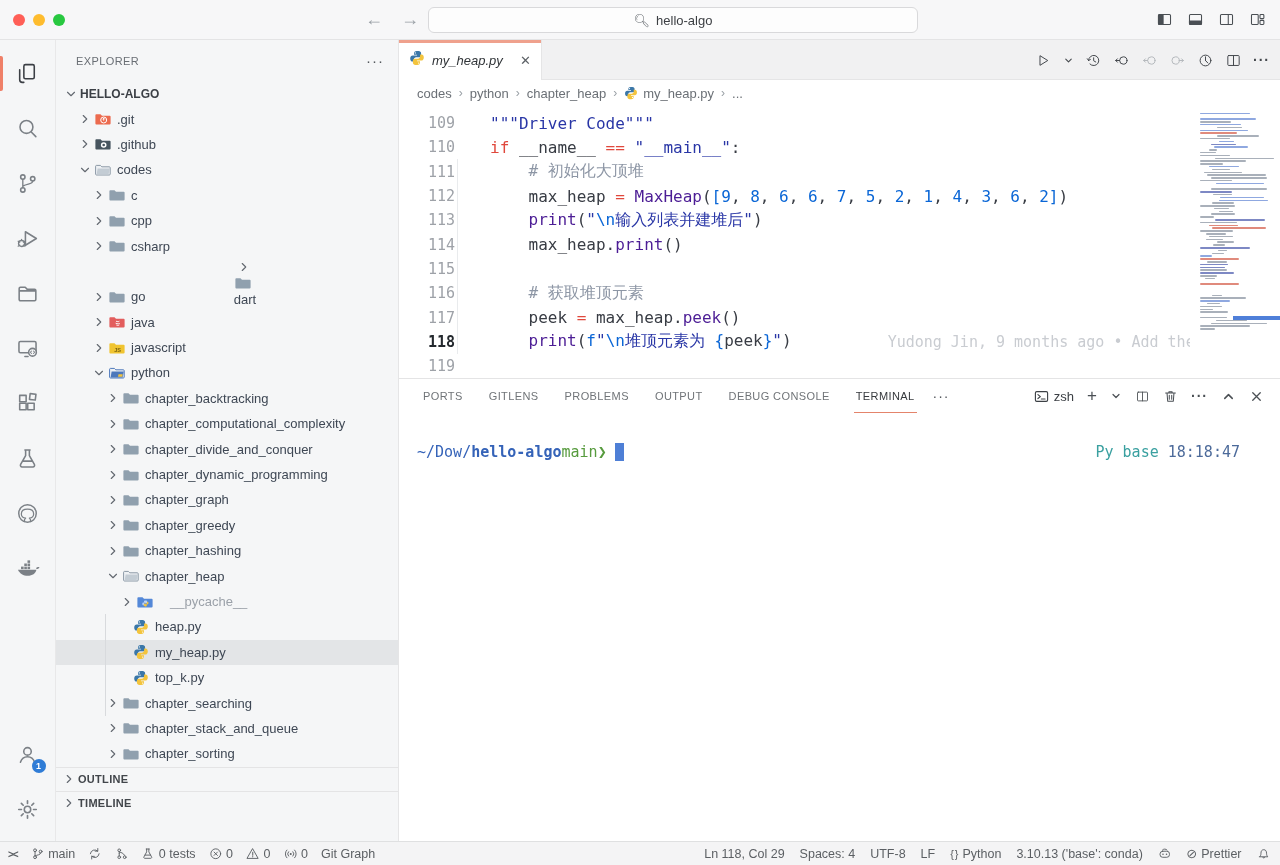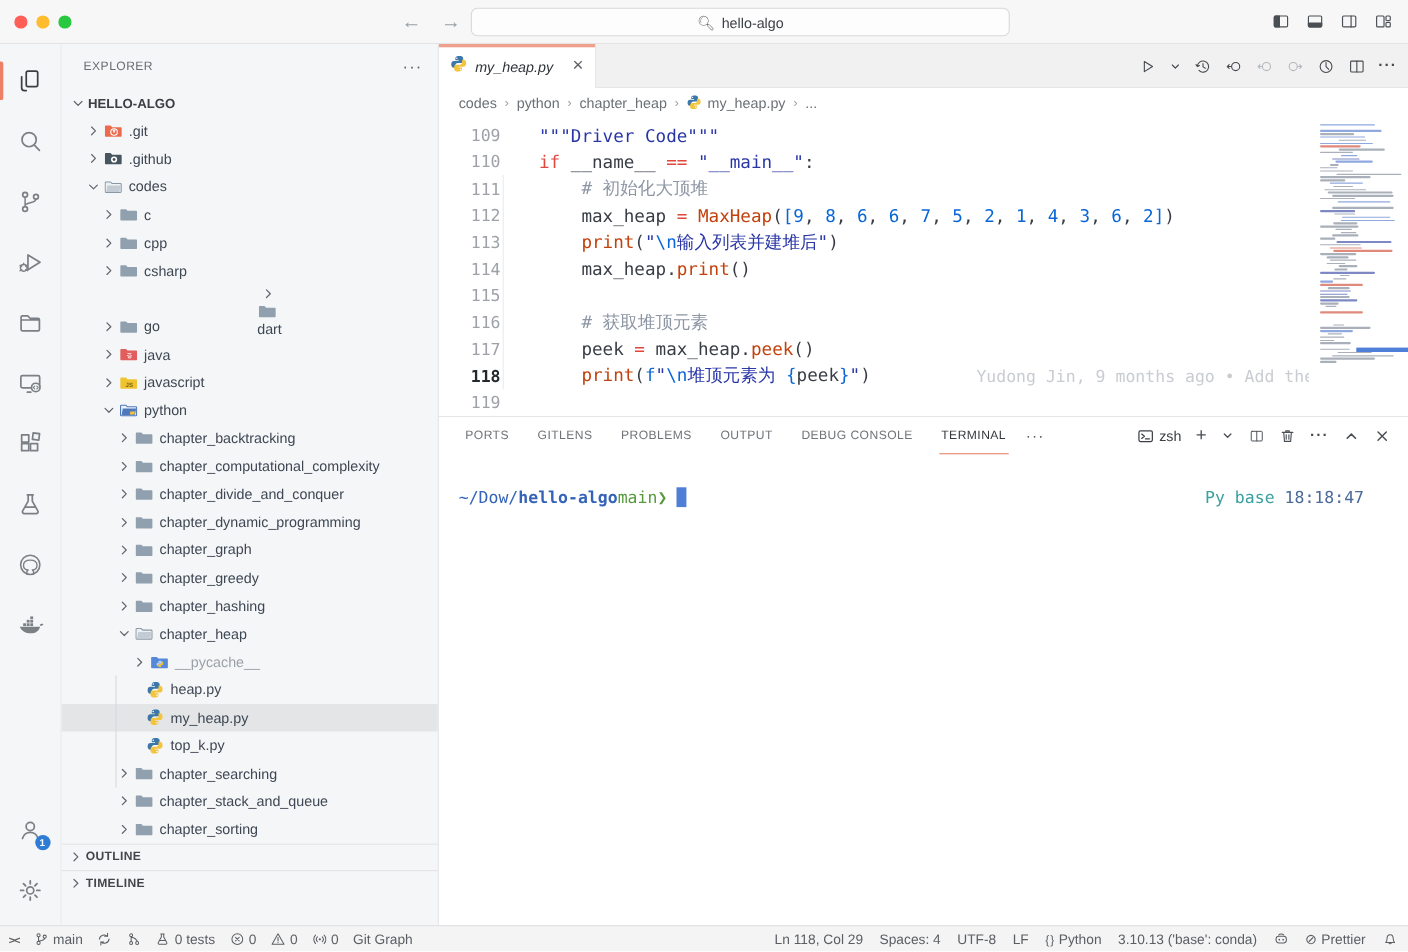--- a/index.html
+++ b/index.html
@@ -35,21 +35,21 @@
   .exp-title { font-size:11px; letter-spacing:.4px; color:#696e74; }
   .exp-more { margin-left:auto; color:#55595e; font-size:15px; letter-spacing:1px; }
   .tree { position:relative; flex:0 0 auto; }
   .trow { height:25.4px; display:flex; align-items:center; white-space:nowrap; cursor:default; }
   .trow.selected { background:#e3e5e7; }
   .trow .chev { width:16px; height:16px; flex:0 0 16px; color:#626870; display:flex; align-items:center; }
   .trow .chev svg { width:14px; height:14px; }
   .trow .ficon { width:17px; height:16px; margin:0 5px 0 1px; flex:0 0 17px; display:flex; align-items:center; }
   .trow .ficon svg { width:16px; height:16px; }
   .trow.root { font-weight:bold; font-size:12px; color:#3c4046; }
-  .trow.muted .tlabel { color:#9ba1a9; }
+  .trow.muted .tlabel { color:#9ba1a9;margin-left:11px; }
   .guide-line { position:absolute; width:1px; background:#d8dadd; }
   .side-section { height:24px; border-top:1px solid #e4e4e5; display:flex; align-items:center; padding-left:6px; font-weight:bold; font-size:11px; color:#42464b; letter-spacing:.3px; }
   .side-section .chev { width:16px; color:#626870; display:flex; }
   .side-section .chev svg { width:14px; height:14px; }
 
   
   .editor-col { flex:1; display:flex; flex-direction:column; min-width:0; }
   .tabbar { height:40px; background:#f1f1f2; border-bottom:1px solid #e5e5e6; display:flex; position:relative; }
   .tab { width:143px; background:#fff; border-right:1px solid #e5e5e6; display:flex; align-items:center; padding:0 10px; position:relative; margin-bottom:-1px; }
   .tab::before { content:""; position:absolute; top:0; left:0; right:0; height:2.5px; background:#efa18d; }
@@ -66,21 +66,21 @@
   .crumb { display:flex; align-items:center; gap:5px; }
 
   
   .code-area { height:272px; position:relative; background:#fff; overflow:hidden; font-family:"DejaVu Sans Mono","Liberation Mono",monospace; font-size:16px; }
   .code-lines { padding-top:5px; }
   .cl { display:flex; height:24.3px; align-items:center; white-space:pre; }
   .cl .ln { width:56px; text-align:right; color:#9ea2a8; font-size:15px; flex:0 0 56px; }
   .cl .ln.active { color:#24292e; font-weight:bold; }
   .cl .code { padding-left:35px; }
   .tok-kw{color:#e0483c} .tok-str{color:#2936a6} .tok-num{color:#0a66d6}
-  .tok-fn{color:#c2410c} .tok-esc{color:#0a66d6} .tok-brk{color:#0a66d6}
+  .tok-fn{color:#4c1d95} .tok-esc{color:#0a66d6} .tok-brk{color:#0a66d6}
   .tok-txt{color:#383c44} .tok-com{color:#8d96a5}
   .blame { color:#c9ccd1; font-size:15px; margin-left:96px; white-space:pre; }
   .indent-guide { position:absolute; left:58px; width:1px; background:#e9ebed; }
   .minimap { position:absolute; top:0; right:0; width:90px; height:272px; background:#fff; padding:4px 6px 0 10px; }
   .mm-line { border-radius:1px; }
   .mm-marker { position:absolute; right:0; width:47px; height:4px; background:#4f7fd9; }
 
   
   .panel { height:463px; border-top:1px solid #e4e4e5; background:#fff; display:flex; flex-direction:column; }
   .panel-header { height:34px; display:flex; align-items:center; padding:0 16px 0 24px; position:relative; }

